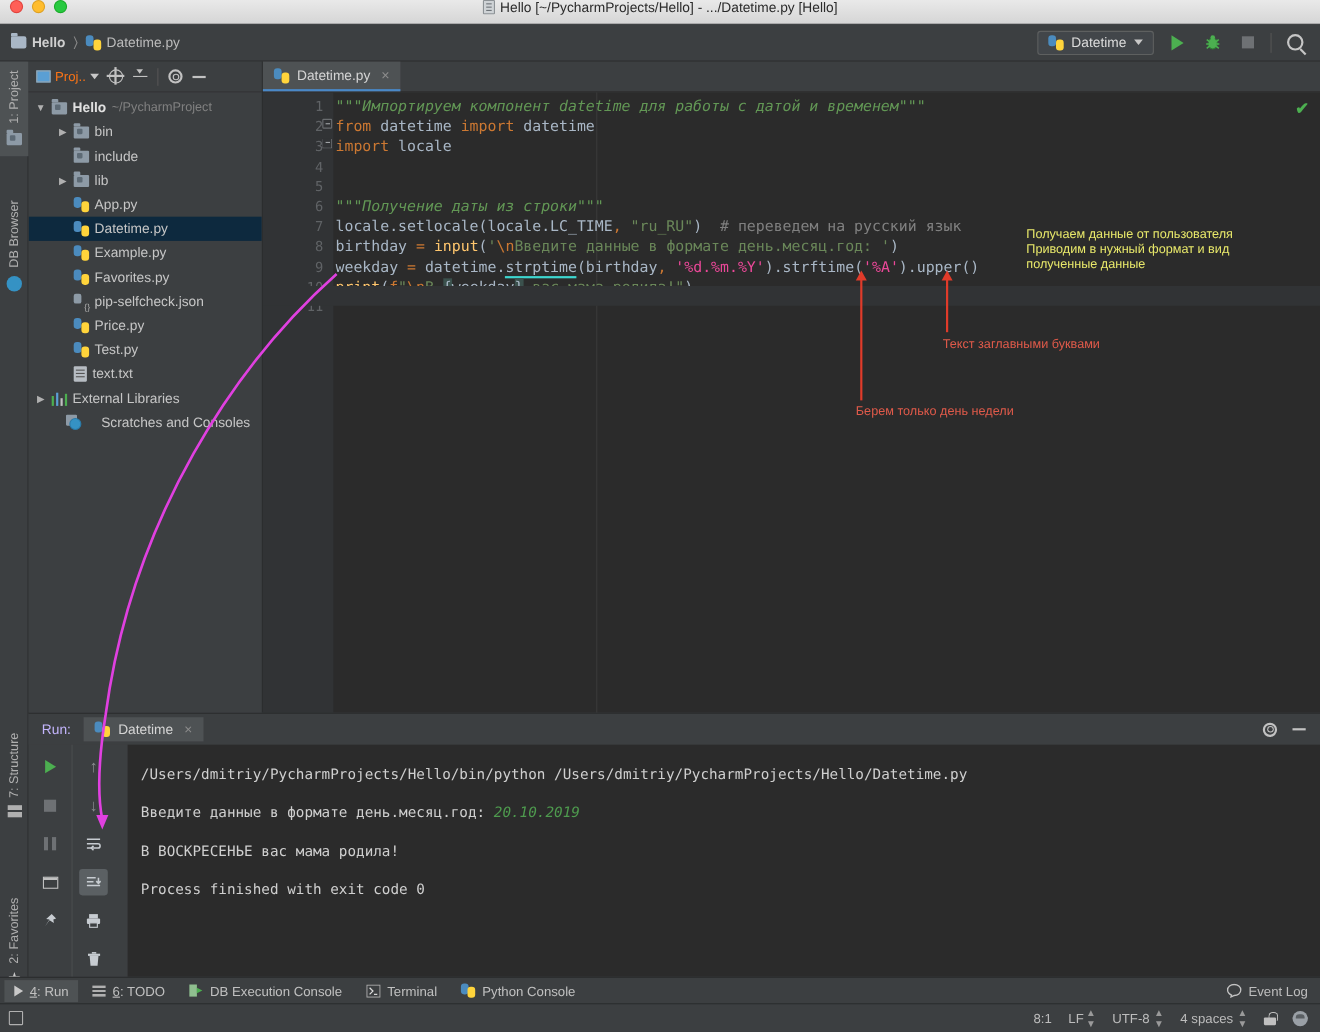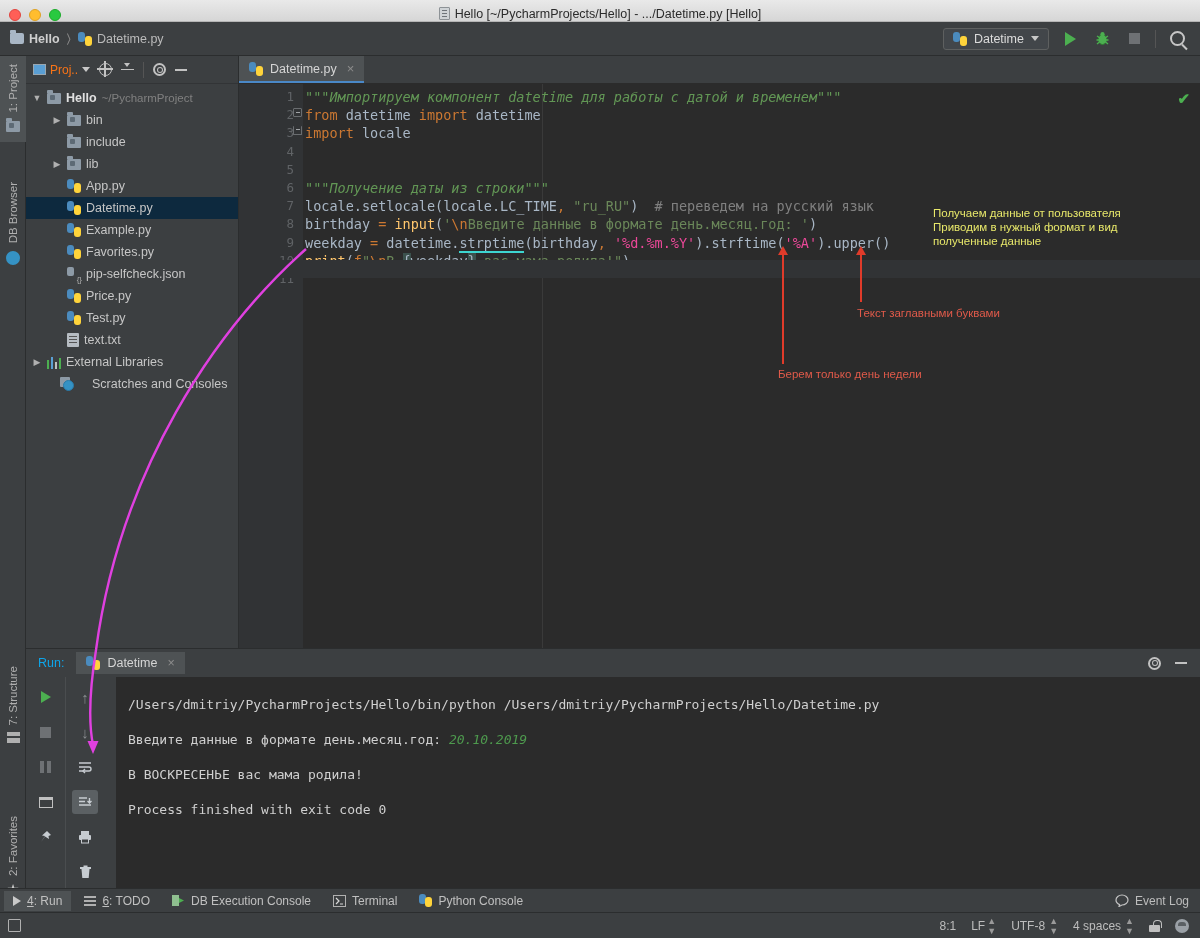--- a/index.html
+++ b/index.html
@@ -9,21 +9,21 @@
     font-family: "Liberation Sans", sans-serif;
     overflow: hidden;
   }
   .app { position: relative; width: 1200px; height: 938px; }
 
   
   .titlebar {
     position: absolute; left: 0; top: 0; width: 1200px; height: 22px;
     background: linear-gradient(#e9e9e9, #d6d6d6);
     border-bottom: 1px solid #b5b5b5;
-    display: flex; align-items: flex-end;
+    display: flex; align-items: flex-start;
   }
   .traffic { display: flex; gap: 8px; margin-left: 9px; }
   .tl { width: 12px; height: 12px; border-radius: 50%; }
   .tl.r { background: #ff5f57; border: 1px solid #e0443e; }
   .tl.y { background: #ffbd2e; border: 1px solid #dea123; }
   .tl.g { background: #28c940; border: 1px solid #1aab29; }
   .title-text {
     position: absolute; left: 0; right: 0; text-align: center;
     font-size: 12.5px; color: #2b2b2b;
   }
@@ -195,21 +195,21 @@
   .arrow-up::before {
     content: ""; position: absolute; left: -4px; top: -8px;
     border-left: 5px solid transparent; border-right: 5px solid transparent;
     border-bottom: 9px solid #e03b2a;
   }
 
   
   .runwin { position: absolute; left: 26px; right: 0; bottom: 50px; height: 240px; background: #3c3f41;
             border-top: 1px solid #2b2d2e; }
   .run-head { height: 28px; display: flex; align-items: center; background: #3c3f41; }
-  .run-label { font-size: 12.5px; color: #0ea5e9; padding: 0 12px; }
+  .run-label { font-size: 12.5px; color: #c4b5fd; padding: 0 12px; }
   .run-tab {
     display: flex; align-items: center; gap: 7px; padding: 4px 10px; font-size: 12.5px; color: #d5d5d5;
     background: #4e5254; cursor: pointer;
   }
   .run-tab .x { color: #8d8d8d; margin-left: 3px; }
   .run-head-right { margin-left: auto; display: flex; align-items: center; gap: 14px; padding-right: 13px; }
   .run-side { position: absolute; left: 0; top: 28px; width: 78px; bottom: 0; display: flex; }
   .run-col { width: 39px; display: flex; flex-direction: column; align-items: center; padding-top: 8px; gap: 11px; }
   .run-col.second { border-left: 1px solid #4a4d4f; }
   .rbtn { width: 26px; height: 24px; display: flex; align-items: center; justify-content: center; border-radius: 3px; cursor: pointer; }

